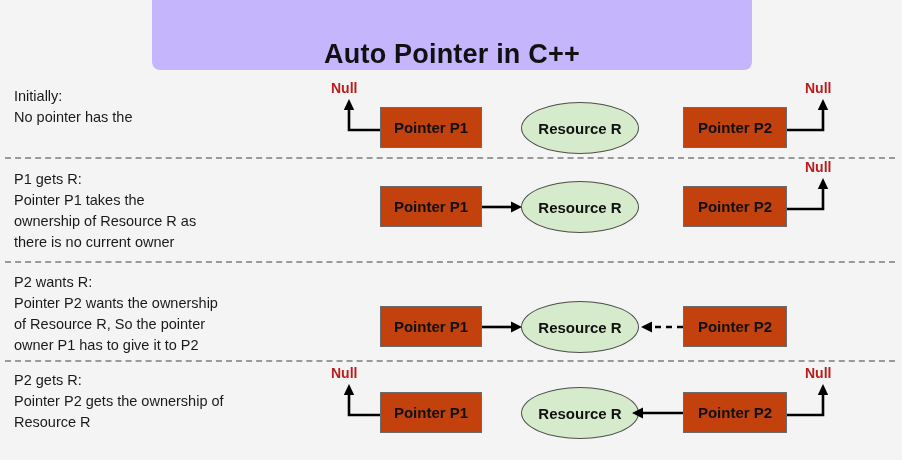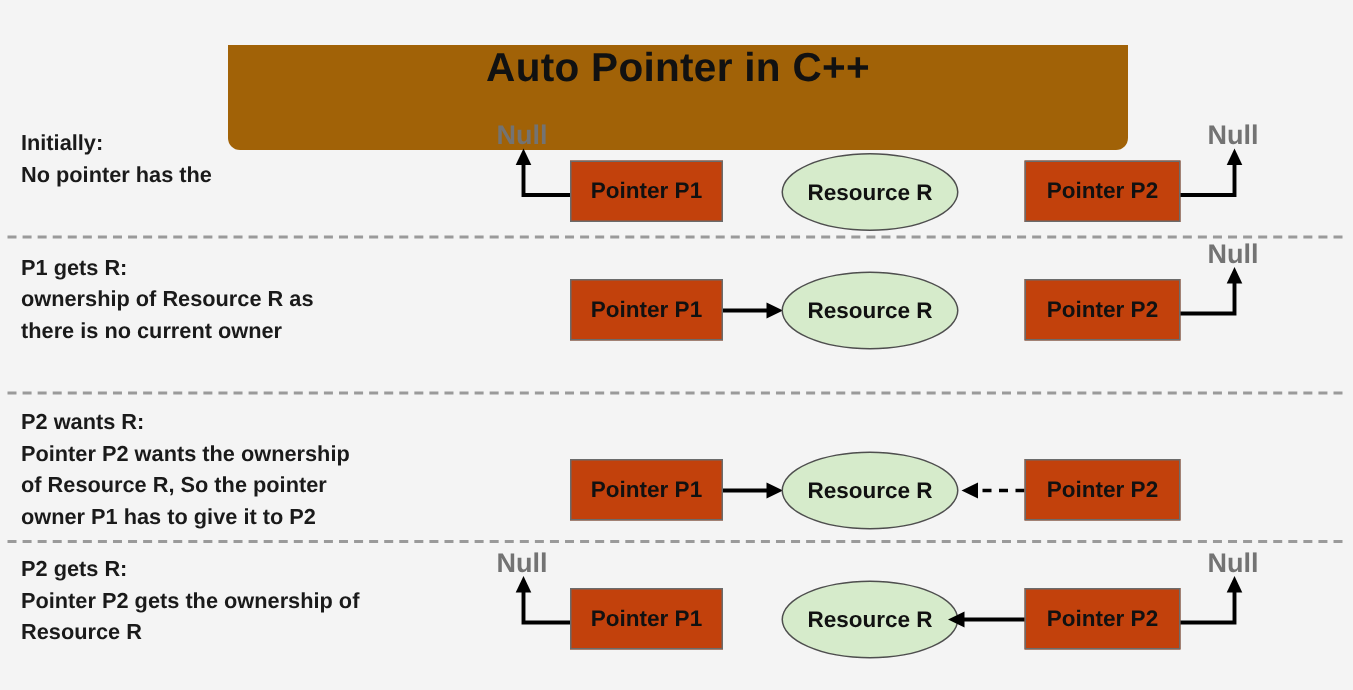--- a/index.html
+++ b/index.html
@@ -20,47 +20,46 @@
     background: #f4f4f4;
   }
 
   
   .title-card {
     position: absolute;
     left: 152px;
     top: 0px;
     width: 600px;
     height: 70px;
-    background: #a16207;
+    background: #c4b5fd;
     border-bottom-left-radius: 8px;
     border-bottom-right-radius: 8px;
     display: flex;
-    align-items: flex-start;
+    align-items: flex-end;
     justify-content: center;
-    margin-top: 30px;
   }
   .title-text {
     font-size: 27px;
     font-weight: bold;
     color: #111111;
     letter-spacing: 0.2px;
     white-space: nowrap;
   }
 
   
   .row {
     position: absolute;
     left: 0;
     width: 902px;
   }
   .row-text {
     position: absolute;
     left: 14px;
     font-size: 14.5px;
-    font-weight: bold;
+    font-weight: normal;
     color: #1a1a1a;
     line-height: 21px;
     width: 310px;
   }
   .row-text .line { display: block; white-space: nowrap; }
 
   .sep {
     position: absolute;
     left: 5px;
     width: 890px;
@@ -95,23 +94,23 @@
     box-sizing: border-box;
   }
   .ellipse-label {
     font-size: 15px;
     font-weight: bold;
     color: #111111;
     white-space: nowrap;
   }
   .null-label {
     position: absolute;
-    font-size: 18px;
-    font-weight: bold;
-    color: #737373;
+    font-size: 14px;
+    font-weight: bold;
+    color: #b91c1c;
     white-space: nowrap;
   }
   .arrow-svg {
     position: absolute;
     overflow: visible;
   }
 </style>
 </head>
 <body>
 
@@ -148,20 +147,21 @@
       <path d="M 36 1 L 30.8 12 L 41.2 12 Z" fill="#000"></path>
     </svg>
     <div class="null-label" style="left:805px;top:80px;">Null</div>
 
     <div class="sep" style="top:157px;"></div>
   </div>
 
   <div class="row" style="top:157px;height:105px;padding-left:28px;">
     <div class="row-text" style="top:12px;">
       <span class="line">P1 gets R:</span>
+      <span class="line">Pointer P1 takes the</span>
       <span class="line">ownership of Resource R as</span>
       <span class="line">there is no current owner</span>
     </div>
 
     <div class="pbox" style="left:380px;top:29px;width:102px;height:41px;">
       <span class="pbox-label">Pointer P1</span>
     </div>
 
     <svg class="arrow-svg" style="left:482px;top:42px;" width="44" height="16" viewBox="0 0 44 16">
       <path d="M 0 8 L 31 8" stroke="#000" stroke-width="2.6" fill="none"></path>

